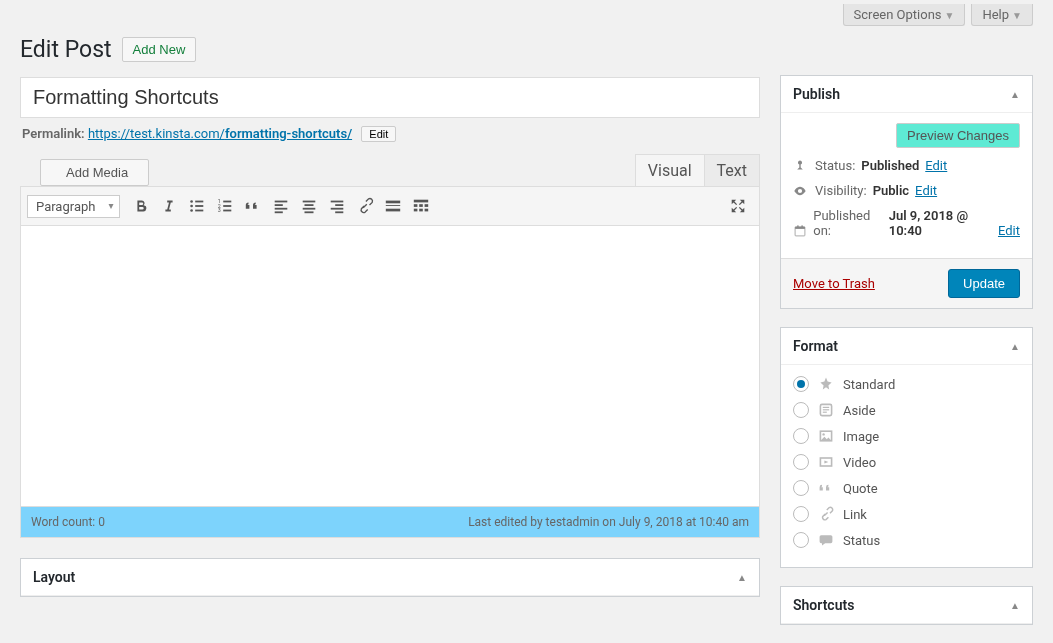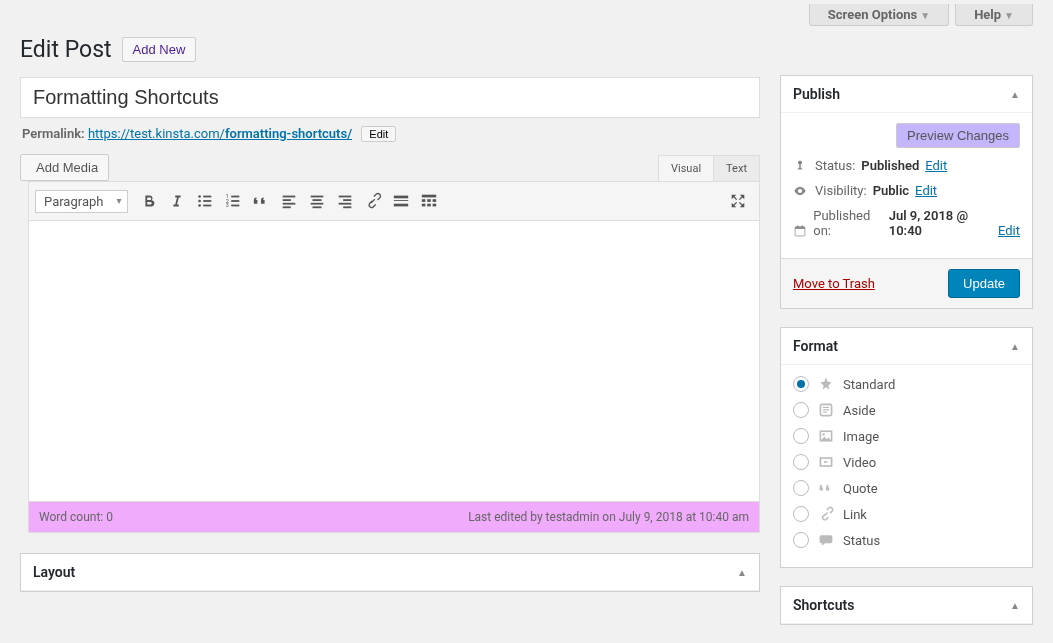--- a/index.html
+++ b/index.html
@@ -13,71 +13,70 @@
   overflow: hidden;
 }
 .wrap { display: flex; padding: 0 20px 0 20px; gap: 20px; }
 .main-col { flex: 1; min-width: 0; }
 .side-col { width: 253px; flex-shrink: 0; }
 
 
 .screen-meta { display: flex; justify-content: flex-end; gap: 6px; padding: 4px 20px 0 20px; }
 .screen-meta .btn {
   background: #e5e5e5; border: 1px solid #ccc; border-top: none;
-  padding: 3px 18px; font-size: 13px; color: #666; cursor: pointer;
+  padding: 3px 10px; font-size: 13px; color: #666; cursor: pointer;
   border-radius: 0 0 3px 3px;
-  font-weight: bold;
 }
 .tri { font-size: 10px; margin-left: 3px; color: #999; }
 
 
 .hdr { display: flex; align-items: center; margin: 10px 0 14px 0; }
 .hdr h1 { font-size: 23px; font-weight: 400; color: #23282d; margin-right: 10px; }
-.add-new { background: #f7f7f7; border: 1px solid #ccc; color: #4c1d95; padding: 4px 10px; font-size: 13px; border-radius: 2px; cursor: pointer; }
+.add-new { background: #f7f7f7; border: 1px solid #ccc; color: #15803d; padding: 4px 10px; font-size: 13px; border-radius: 2px; cursor: pointer; }
 
 
 .title-input {
   width: 100%; font-size: 20px; padding: 8px 12px;
   border: 1px solid #ddd; background: #fff; color: #333;
 }
 .permalink-row { margin: 8px 0 12px 2px; font-size: 13px; color: #666; }
 .permalink-row a { color: #0073aa; text-decoration: underline; }
 .permalink-row strong { font-weight: 600; }
 .edit-slug { border: 1px solid #ccc; background: #f7f7f7; font-size: 11px; padding: 1px 7px; margin-left: 6px; border-radius: 2px; cursor: pointer; }
 
 
 .media-row { display: flex; justify-content: space-between; align-items: flex-end; margin-bottom: 0; }
-.add-media { border: 1px solid #ccc; background: #f7f7f7; padding: 5px 10px; font-size: 13px; color: #555; border-radius: 2px; cursor: pointer; display: flex; align-items: flex-end; gap: 5px; }
+.add-media { border: 1px solid #ccc; background: #f7f7f7; padding: 5px 20px; font-size: 13px; color: #555; border-radius: 2px; cursor: pointer; display: flex; align-items: flex-end; gap: 5px; margin-left: 20px; }
 .editor-tabs { display: flex; }
-.ed-tab { border: 1px solid #ddd; border-bottom: none; background: #ebebeb; padding: 6px 12px; font-size: 11px; color: #555; cursor: pointer; margin-left: -1px; }
+.ed-tab { border: 1px solid #ddd; border-bottom: none; background: #ebebeb; padding: 6px 12px; font-size: 16px; color: #555; cursor: pointer; margin-left: -1px; }
 .ed-tab.active { background: #f5f5f5; }
 
 
-.editor-box { border: 1px solid #ddd; background: #f0abfc; margin-left: 8px; }
+.editor-box { border: 1px solid #ddd; background: #7dd3fc; }
 .toolbar { display: flex; align-items: center; padding: 6px; border-bottom: 1px solid #ddd; background: #f5f5f5; }
 .format-select { border: 1px solid #ccc; background: #fff; padding: 3px 24px 3px 8px; font-size: 13px; color: #555; position: relative; margin-right: 8px; cursor: pointer;}
 .format-select::after { content: "▾"; position: absolute; right: 6px; top: 4px; font-size: 10px; color: #888;}
 .tb-btn { width: 26px; height: 26px; display: inline-flex; align-items: center; justify-content: center; margin-right: 2px; color: #555; cursor: pointer; }
 .tb-btn svg { width: 18px; height: 18px; fill: #555; }
 .tb-spacer { flex: 1; }
 
 
 .editor-content { height: 280px; background: #fff; }
 .editor-footer { display: flex; justify-content: space-between; padding: 8px 10px; border-top: 1px solid #ddd; font-size: 12px; color: #666; }
 
 
 .postbox { background: #fff; border: 1px solid #ccd0d4; margin-bottom: 18px; }
 .postbox-header { display: flex; justify-content: space-between; align-items: center; padding: 10px 12px; border-bottom: 1px solid #eee; cursor: pointer;}
 .postbox-header h2 { font-size: 14px; font-weight: 600; color: #23282d; }
 .toggle-ind { font-size: 10px; color: #888; }
 .postbox-body { padding: 10px 12px; font-size: 13px; }
 
 
 .preview-row { text-align: right; margin-bottom: 10px; }
-.preview-btn { border: 1px solid #ccc; background: #c4b5fd; padding: 4px 10px; font-size: 13px; cursor: pointer; border-radius: 2px; color: #555; }
+.preview-btn { border: 1px solid #ccc; background: #5eead4; padding: 4px 10px; font-size: 13px; cursor: pointer; border-radius: 2px; color: #555; }
 .pub-line { display: flex; align-items: flex-end; gap: 6px; margin-bottom: 10px; color: #666; }
 .pub-line b { color: #333; font-weight: 600; }
 .pub-line a { color: #0073aa; text-decoration: underline; }
 .pub-icon { width: 16px; color: #888; display: inline-flex; }
 .pub-icon svg { width: 14px; height: 14px; fill: #888; }
 .pub-actions { display: flex; justify-content: space-between; align-items: center; border-top: 1px solid #ddd; padding: 10px 12px; background: #f5f5f5; }
 .trash-link { color: #a00; text-decoration: underline; cursor: pointer; }
 .update-btn { background: #0085ba; border: 1px solid #006799; color: #fff; padding: 6px 14px; font-size: 13px; border-radius: 3px; cursor: pointer; }
 
 

